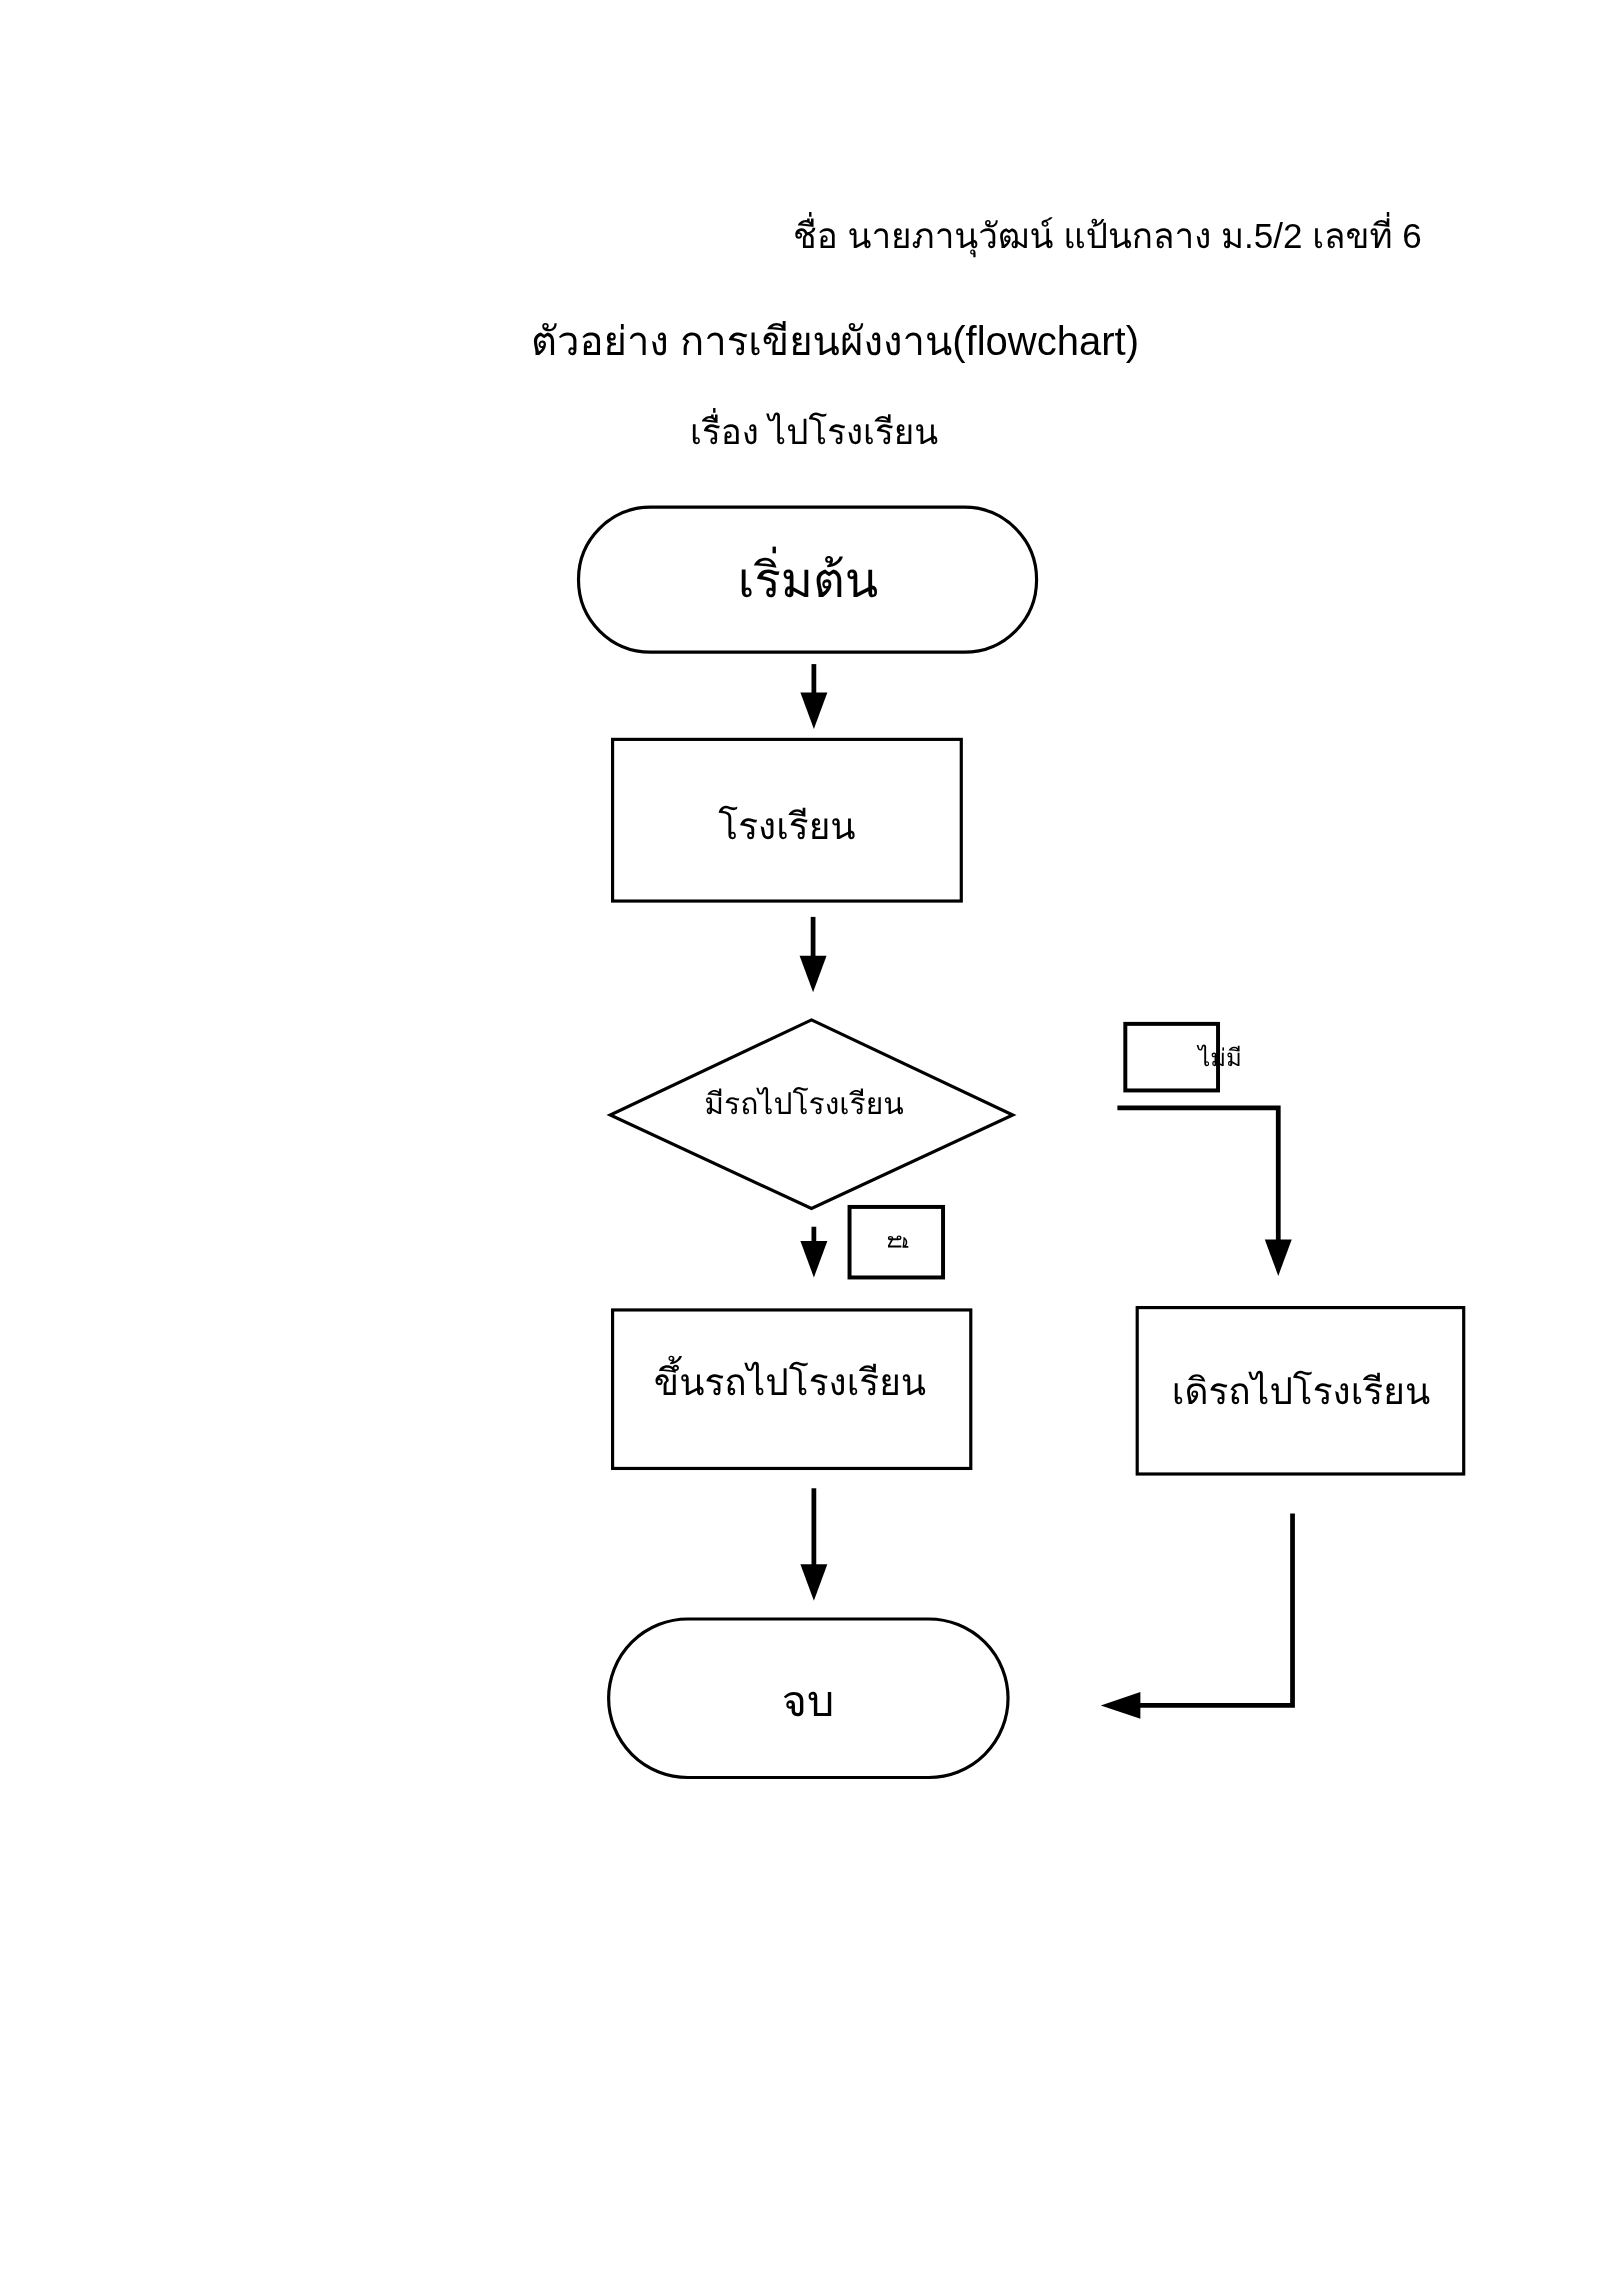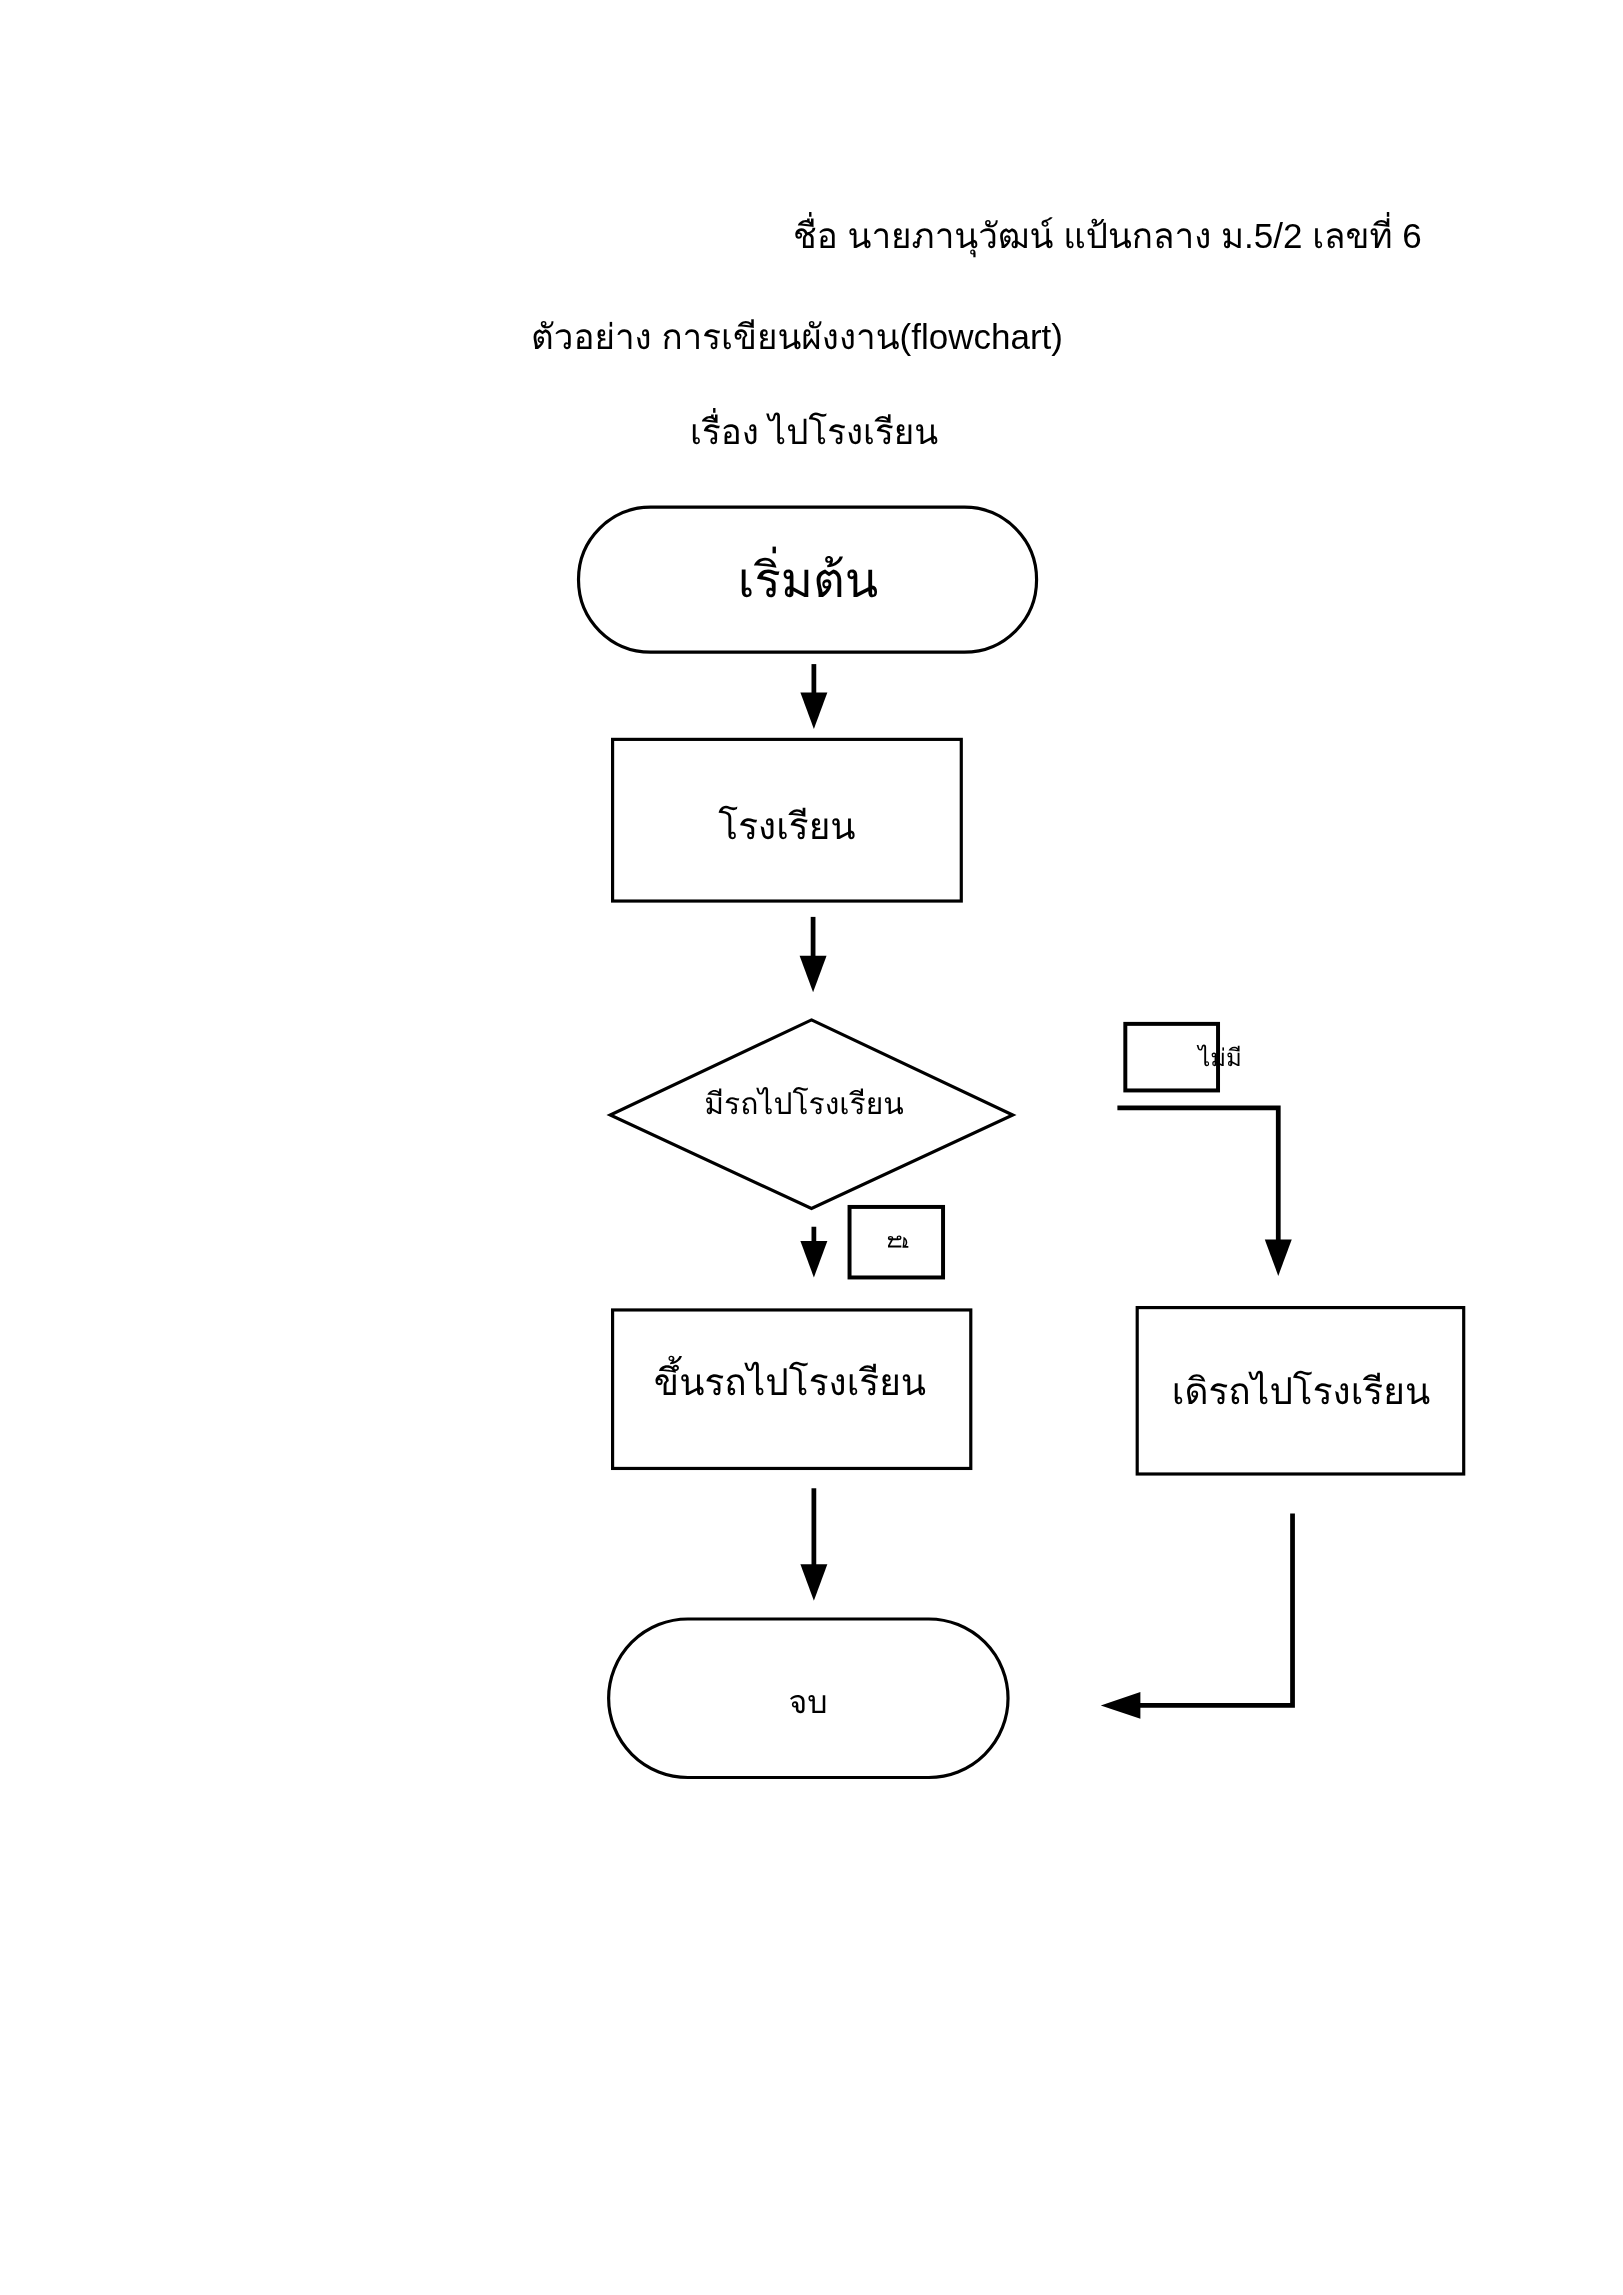--- a/index.html
+++ b/index.html
@@ -23,32 +23,32 @@
   .txt {
     position: absolute;
     white-space: nowrap;
     color: #000;
   }
   .center {
     transform: translate(-50%, -50%);
     text-align: left;
   }
   .header-line1 { left: 793px; top: 208px; font-size: 35px; }
-  .header-line2 { left: 531px;  top: 309px; font-size: 35px; }
+  .header-line2 { left: 531px;  top: 309px; font-size: 40px; }
   .header-line3 { left: 690px;  top: 404px; font-size: 35px; }
 
   .start-label    { left: 808px; top: 580px;  font-size: 49px; }
   .prepare-label  { left: 787px;  top: 827px; font-size: 37px; line-height: 78px; white-space: nowrap; }
   .decision-label { left: 804px; top: 1103px; font-size: 30px; }
   .no-label       { left: 1172px; top: 1057px; font-size: 24px; margin-left: 48px; }
   .yes-label      { left: 896px; top: 1242px; font-size: 24px;
                     transform: translate(-50%, -50%) rotate(90deg); }
   .takebus-label  { left: 790px;  top: 1381px; font-size: 37px; }
   .walk-label     { left: 1301px; top: 1390px; font-size: 37px; }
-  .end-label      { left: 808px; top: 1701px; font-size: 32px; }
+  .end-label      { left: 808px; top: 1701px; font-size: 43px; }
 
   svg .shape { fill: none; stroke: #000; stroke-width: 4; }
   svg .label-box { fill: none; stroke: #000; stroke-width: 5; }
   svg .flowline { fill: none; stroke: #000; stroke-width: 6; }
   svg .arrowhead { fill: #000; stroke: none; }
 </style>
 </head>
 <body>
 
 <div class="page">

